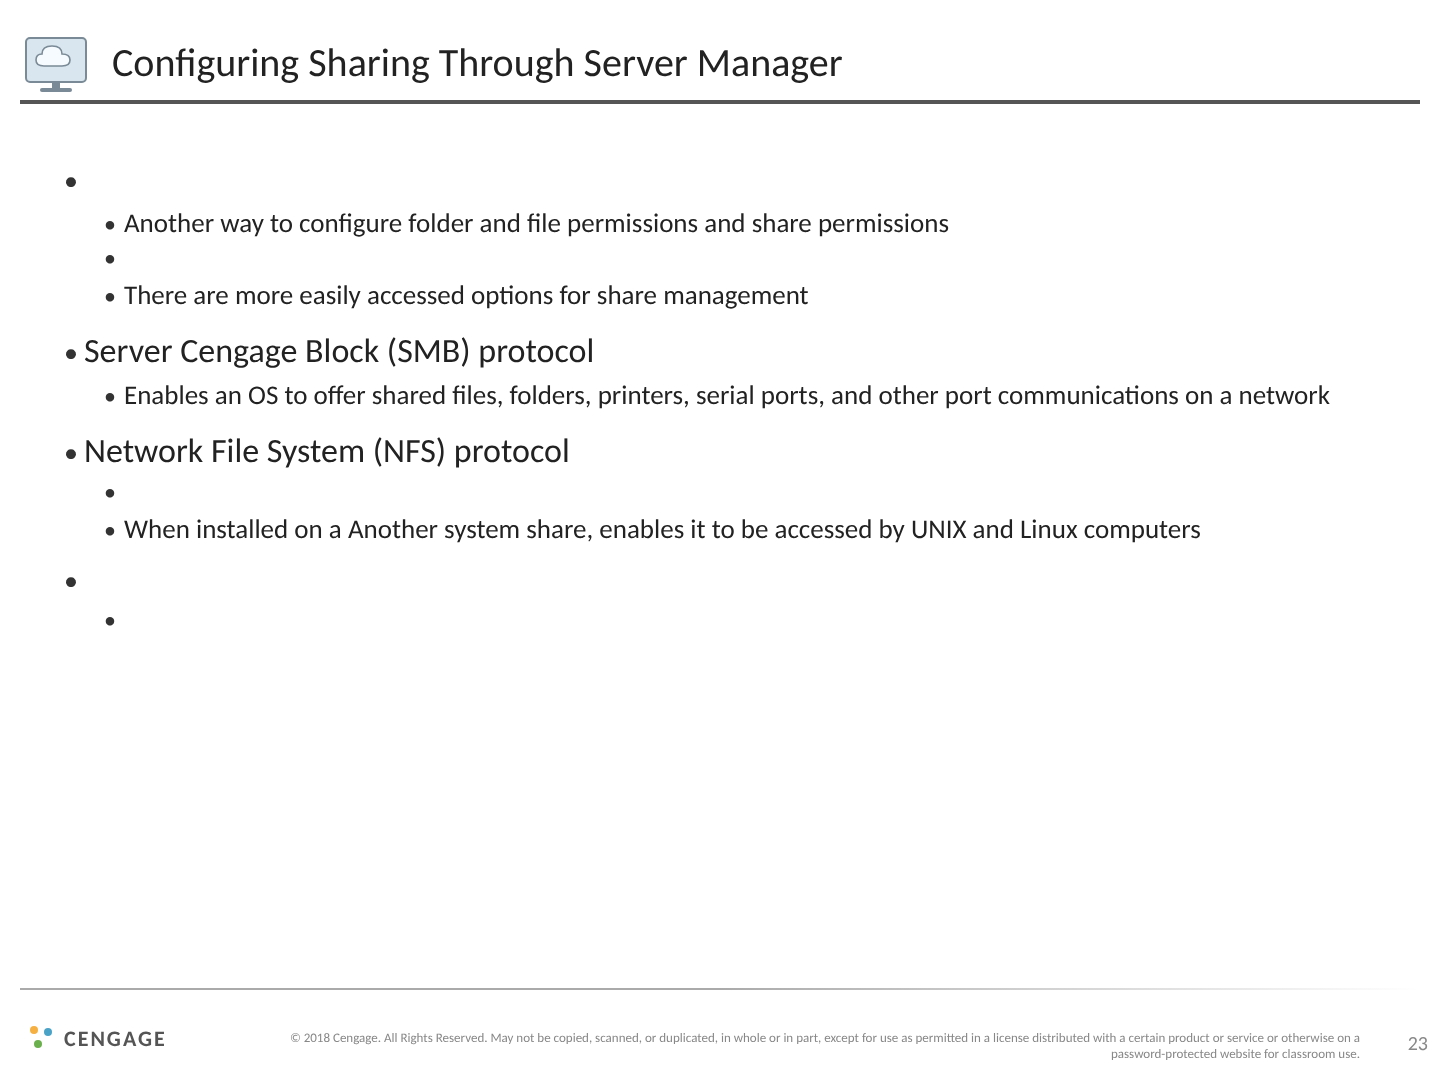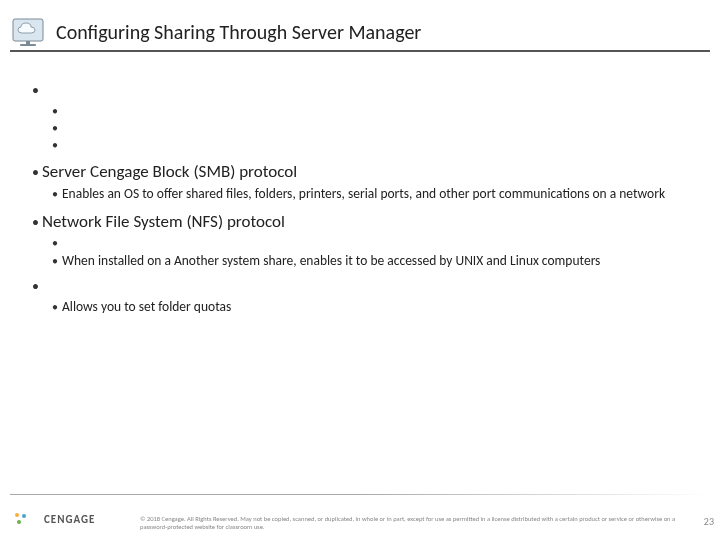--- a/index.html
+++ b/index.html
@@ -23,25 +23,25 @@
   .bullet-dot { width: 10px; flex: 0 0 10px; color: #333; font-size: 14px; }
   .l1-text { font-size: 17px; color: #222; }
   ul.level2 { list-style: none; margin: 4px 0 6px 20px; }
   ul.level2 > li { display: flex; align-items: baseline; margin-bottom: 2px; }
   .l2-bullet { width: 10px; flex: 0 0 10px; color: #333; font-size: 12px; }
   .l2-text { font-size: 13.5px; color: #222; }
 
   
   .footer { position: absolute; left: 0; right: 0; bottom: 0; height: 46px; }
   .footer-rule { position: absolute; left: 10px; right: 10px; top: 0; height: 1px; background: linear-gradient(to right, #aaa 0%, #aaa 50%, rgba(170,170,170,0) 100%); }
-  .footer-logo { position: absolute; left: 14px; bottom: 14px; display: flex; align-items: center; gap: 16px; }
+  .footer-logo { position: absolute; left: 14px; bottom: 14px; display: flex; align-items: center; gap: 4px; }
   .footer-logo .mark { width: 14px; height: 14px; }
   .footer-logo .mark svg { display:block; }
   .footer-logo .brand { font-size: 11px; letter-spacing: 1px; color: #555; font-weight: 600; }
-  .copyright { position: absolute; left: 140px; right: 40px; bottom: 8px; font-size: 6.5px; color: #888; text-align: left; line-height: 1.2; }
+  .copyright { position: absolute; left: 140px; right: 40px; bottom: 8px; font-size: 6.5px; color: #888; text-align: right; line-height: 1.2; }
   .page-number { position: absolute; right: 6px; bottom: 12px; font-size: 10px; color: #888; }
 </style>
 </head>
 <body>
 
 <div class="slide">
 
   <div class="cloud-icon">
     <svg viewBox="0 0 36 30">
       <rect x="1" y="1" width="30" height="22" rx="2" fill="#d9e6ef" stroke="#7a8a96" stroke-width="1"></rect>
@@ -58,26 +58,28 @@
 
   <div class="content">
     <ul class="level1">
       <li>
         <div class="l1-row">
           <span class="bullet-dot">•</span>
         </div>
         <ul class="level2">
           <li>
               <span class="l2-bullet">•</span>
+              <span class="l2-text">Another way to configure folder and file permissions and share permissions</span>
             </li>
           <li>
               <span class="l2-bullet">•</span>
             </li>
           <li>
               <span class="l2-bullet">•</span>
+              <span class="l2-text">There are more easily accessed options for share management</span>
             </li>
         </ul>
       </li>
 
       <li>
         <div class="l1-row">
           <span class="bullet-dot">•</span>
           <span class="l1-text">Server Cengage Block (SMB) protocol</span>
         </div>
         <ul class="level2">
@@ -104,21 +106,20 @@
         </ul>
       </li>
 
       <li>
         <div class="l1-row">
           <span class="bullet-dot">•</span>
         </div>
         <ul class="level2">
           <li>
               <span class="l2-bullet">•</span>
-              <span class="l2-text">Allows you to set folder quotas</span>
             </li>
         </ul>
       </li>
     </ul>
   </div>
 
   <div class="footer">
     <div class="footer-rule"></div>
     <div class="footer-logo">
       <span class="mark">

